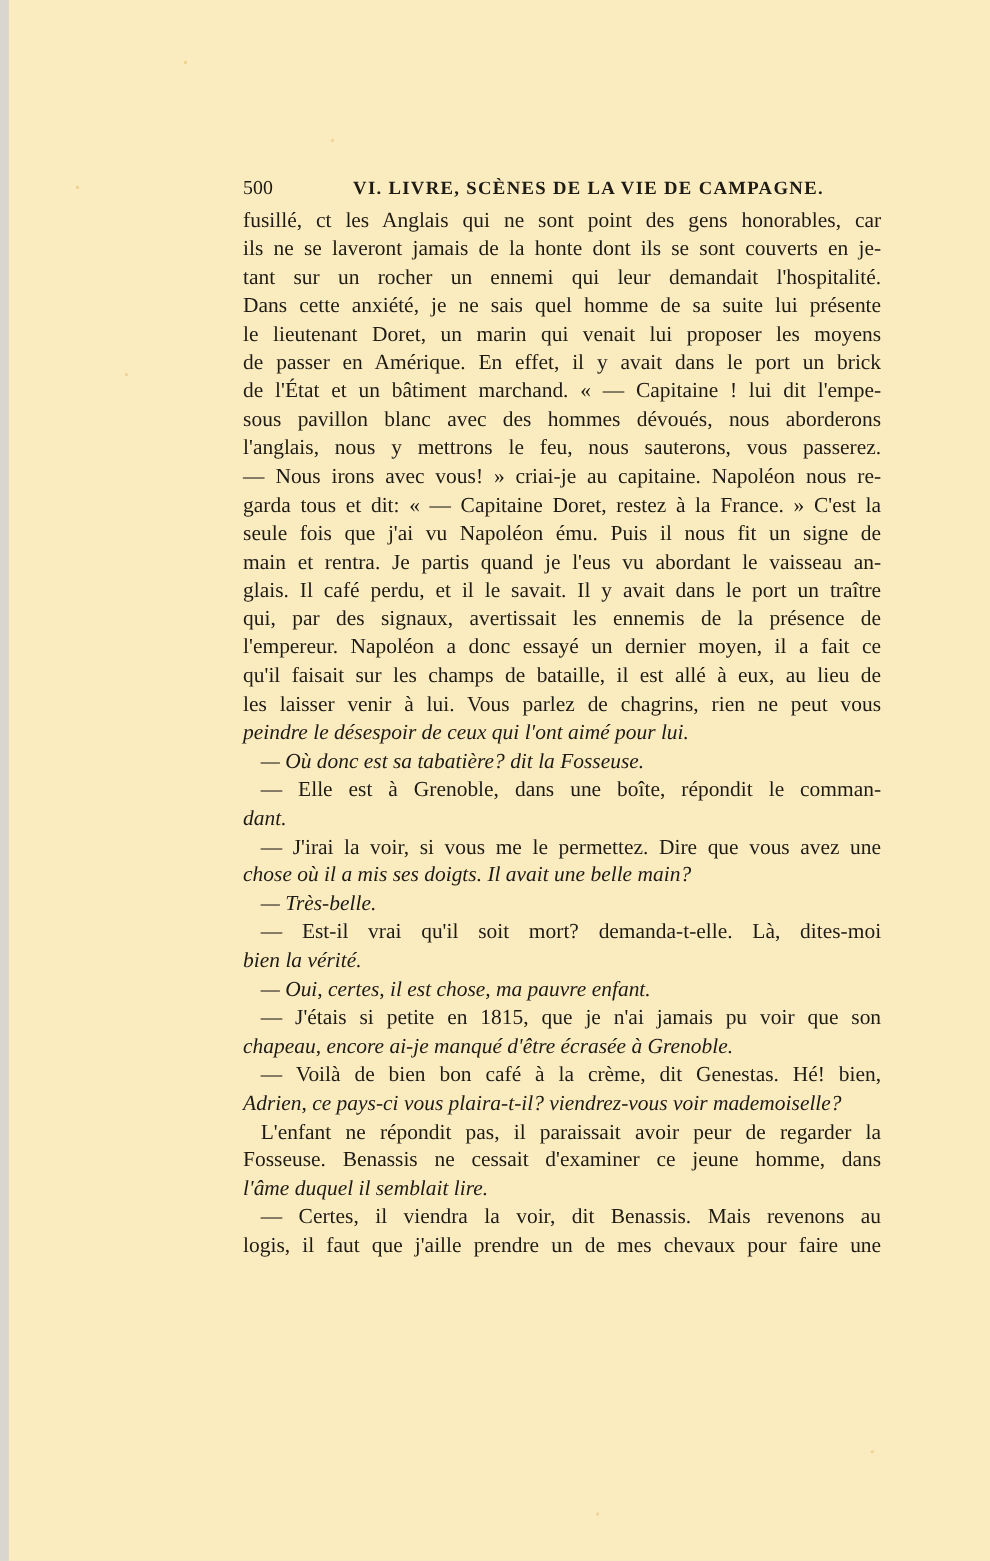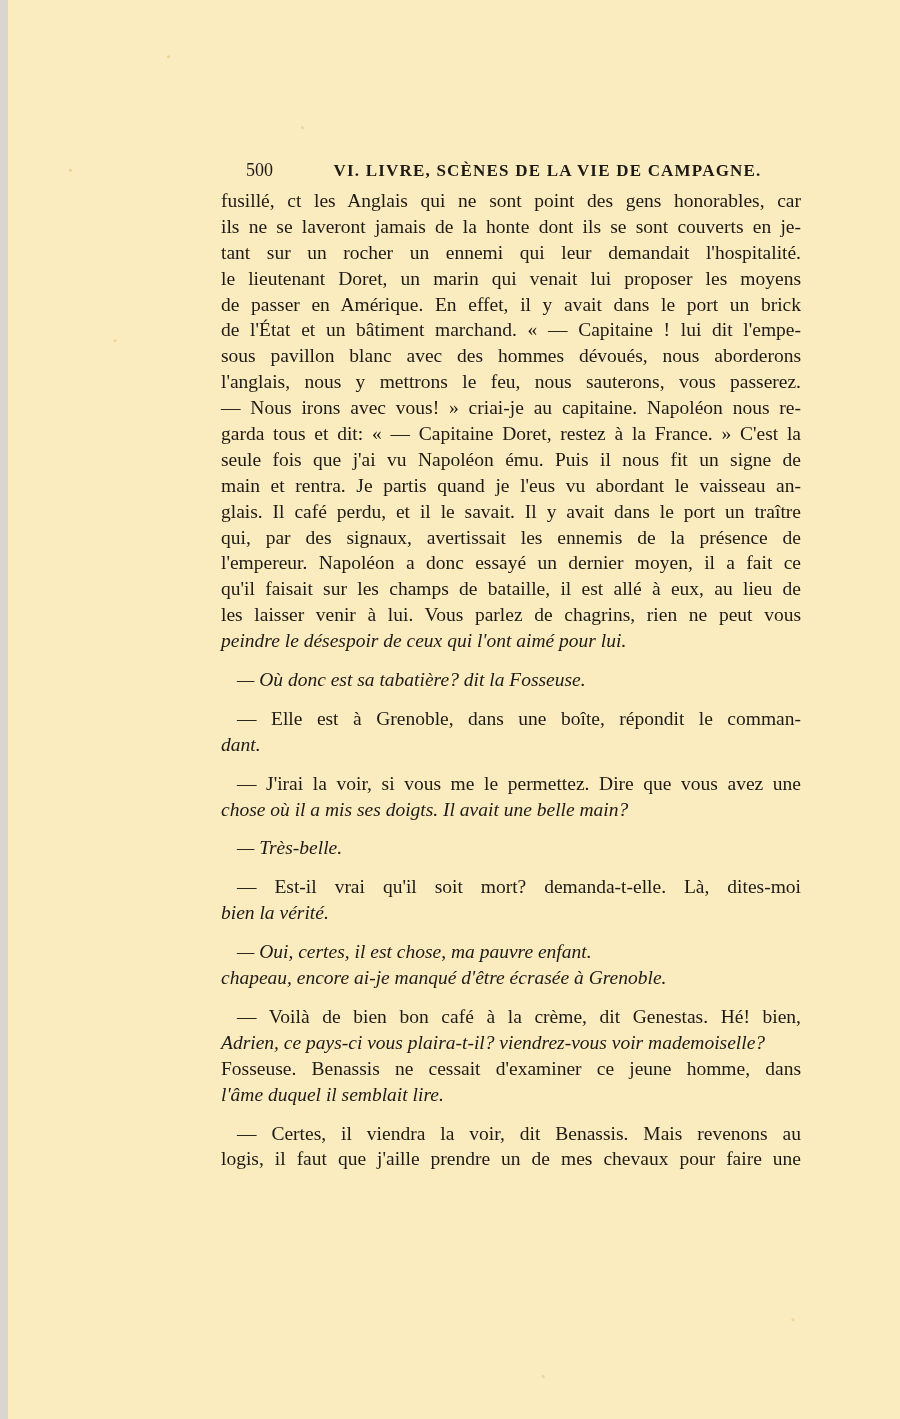--- a/index.html
+++ b/index.html
@@ -36,21 +36,20 @@
       color: #1e1a14;
       font-family: "Liberation Serif", "DejaVu Serif", serif;
     }
     .running-head {
       display: flex;
       align-items: baseline;
       height: 28px;
       font-size: 17px;
       font-weight: bold;
       letter-spacing: 1.2px;
-      margin-left: 25px;
     }
     .page-number {
       width: 44px;
       font-weight: normal;
       font-size: 18px;
       letter-spacing: 0;
     }
     .head-title {
       flex: 1;
       text-align: center;
@@ -64,36 +63,36 @@
       text-align: justify;
       text-align-last: justify;
       font-stretch: condensed;
     }
     .line.last {
       text-align-last: left;
       font-style: italic;
     }
     .line.indent {
       padding-left: 16px;
-      margin-top: 13px;
     }
   </style>
 </head>
 <body>
 
 <div class="page">
   <div class="text-block">
     <div class="running-head">
       <span class="page-number">500</span>
       <span class="head-title">VI. LIVRE, SCÈNES DE LA VIE DE CAMPAGNE.</span>
     </div>
     <div id="body-lines">
         <div class="line">fusillé, ct les Anglais qui ne sont point des gens honorables, car</div>
         <div class="line">ils ne se laveront jamais de la honte dont ils se sont couverts en je-</div>
         <div class="line">tant sur un rocher un ennemi qui leur demandait l'hospitalité.</div>
+        <div class="line">Dans cette anxiété, je ne sais quel homme de sa suite lui présente</div>
         <div class="line">le lieutenant Doret, un marin qui venait lui proposer les moyens</div>
         <div class="line">de passer en Amérique. En effet, il y avait dans le port un brick</div>
         <div class="line">de l'État et un bâtiment marchand. « — Capitaine ! lui dit l'empe-</div>
         <div class="line">sous pavillon blanc avec des hommes dévoués, nous aborderons</div>
         <div class="line">l'anglais, nous y mettrons le feu, nous sauterons, vous passerez.</div>
         <div class="line">— Nous irons avec vous! » criai-je au capitaine. Napoléon nous re-</div>
         <div class="line">garda tous et dit: « — Capitaine Doret, restez à la France. » C'est la</div>
         <div class="line">seule fois que j'ai vu Napoléon ému. Puis il nous fit un signe de</div>
         <div class="line">main et rentra. Je partis quand je l'eus vu abordant le vaisseau an-</div>
         <div class="line">glais. Il café perdu, et il le savait. Il y avait dans le port un traître</div>
@@ -104,22 +103,24 @@
         <div class="line last">peindre le désespoir de ceux qui l'ont aimé pour lui.</div>
         <div class="line indent last">— Où donc est sa tabatière? dit la Fosseuse.</div>
         <div class="line indent">— Elle est à Grenoble, dans une boîte, répondit le comman-</div>
         <div class="line last">dant.</div>
         <div class="line indent">— J'irai la voir, si vous me le permettez. Dire que vous avez une</div>
         <div class="line last">chose où il a mis ses doigts. Il avait une belle main?</div>
         <div class="line indent last">— Très-belle.</div>
         <div class="line indent">— Est-il vrai qu'il soit mort? demanda-t-elle. Là, dites-moi</div>
         <div class="line last">bien la vérité.</div>
         <div class="line indent last">— Oui, certes, il est chose, ma pauvre enfant.</div>
+        <div class="line indent">— J'étais si petite en 1815, que je n'ai jamais pu voir que son</div>
         <div class="line last">chapeau, encore ai-je manqué d'être écrasée à Grenoble.</div>
         <div class="line indent">— Voilà de bien bon café à la crème, dit Genestas. Hé! bien,</div>
         <div class="line last">Adrien, ce pays-ci vous plaira-t-il? viendrez-vous voir mademoiselle?</div>
+        <div class="line indent">L'enfant ne répondit pas, il paraissait avoir peur de regarder la</div>
         <div class="line">Fosseuse. Benassis ne cessait d'examiner ce jeune homme, dans</div>
         <div class="line last">l'âme duquel il semblait lire.</div>
         <div class="line indent">— Certes, il viendra la voir, dit Benassis. Mais revenons au</div>
         <div class="line">logis, il faut que j'aille prendre un de mes chevaux pour faire une</div>
       </div>
   </div>
 </div>
 
 </body></html>

